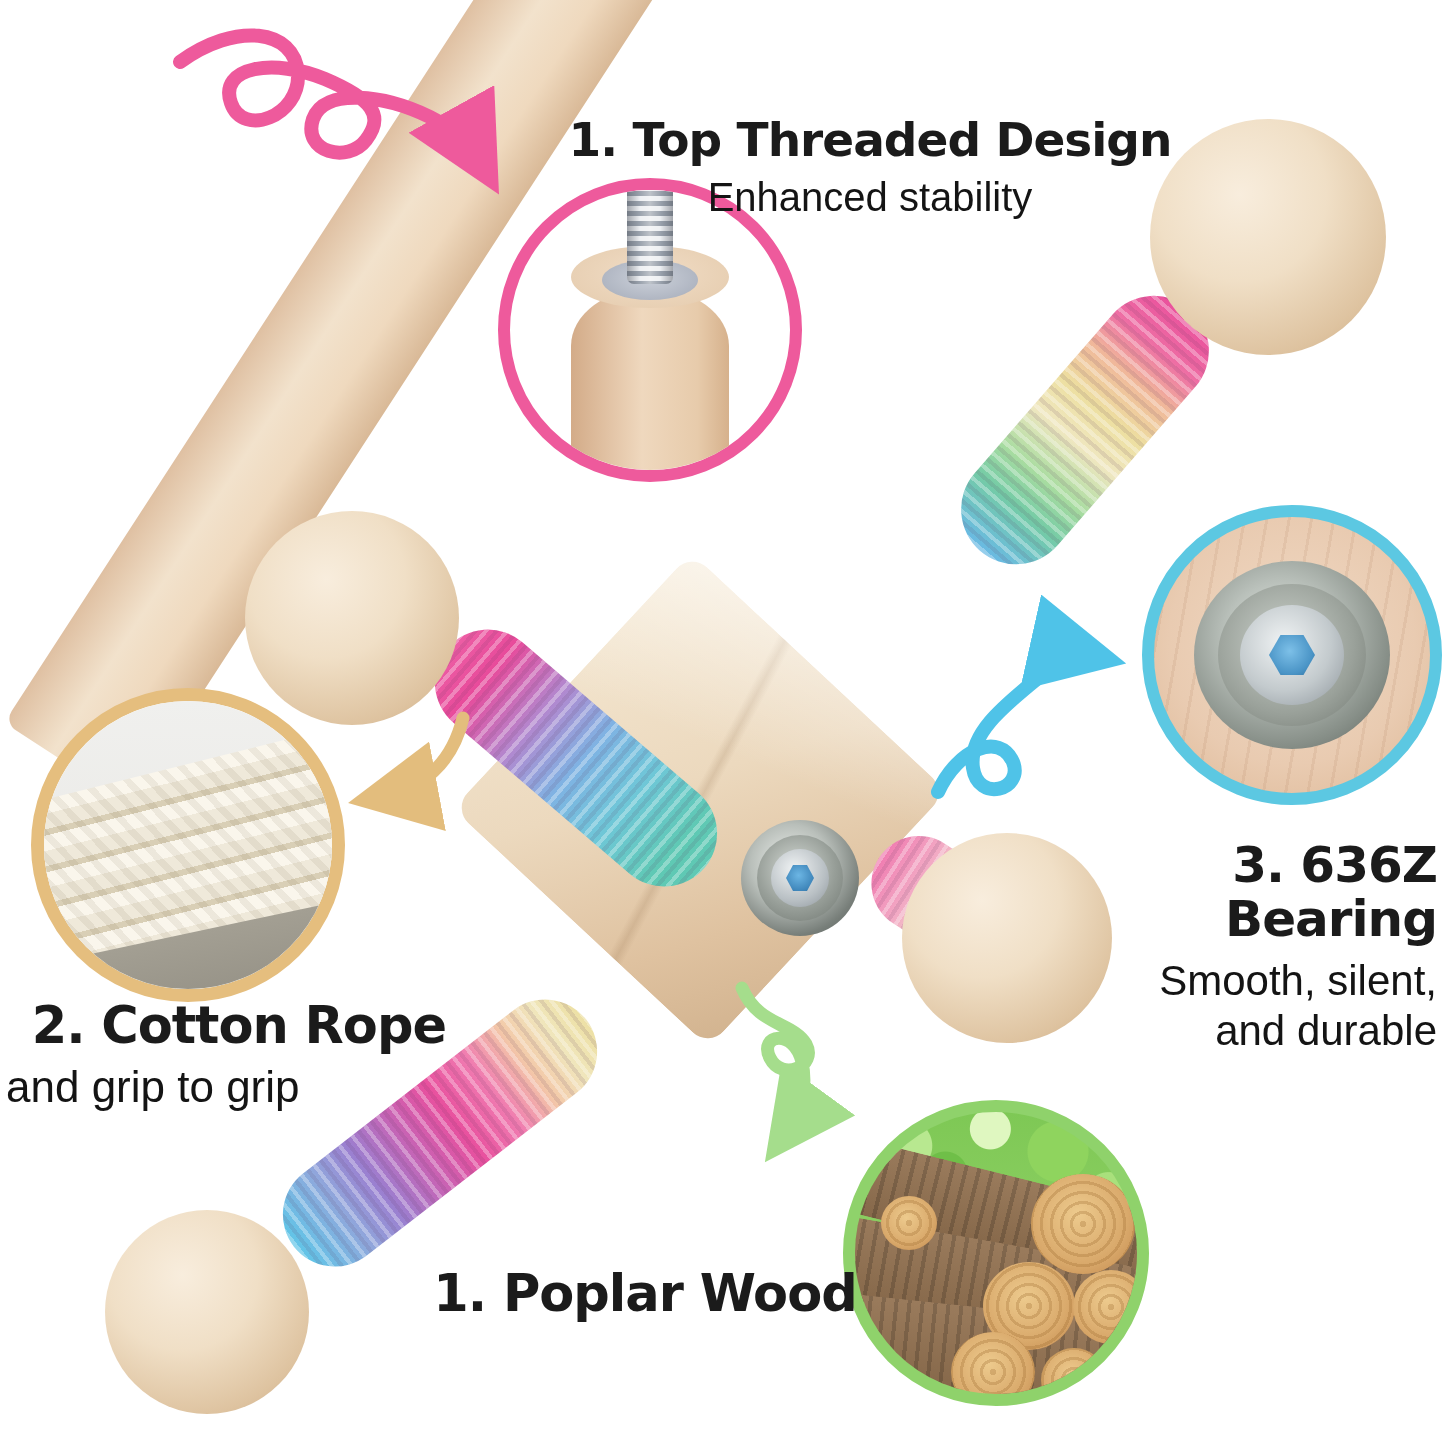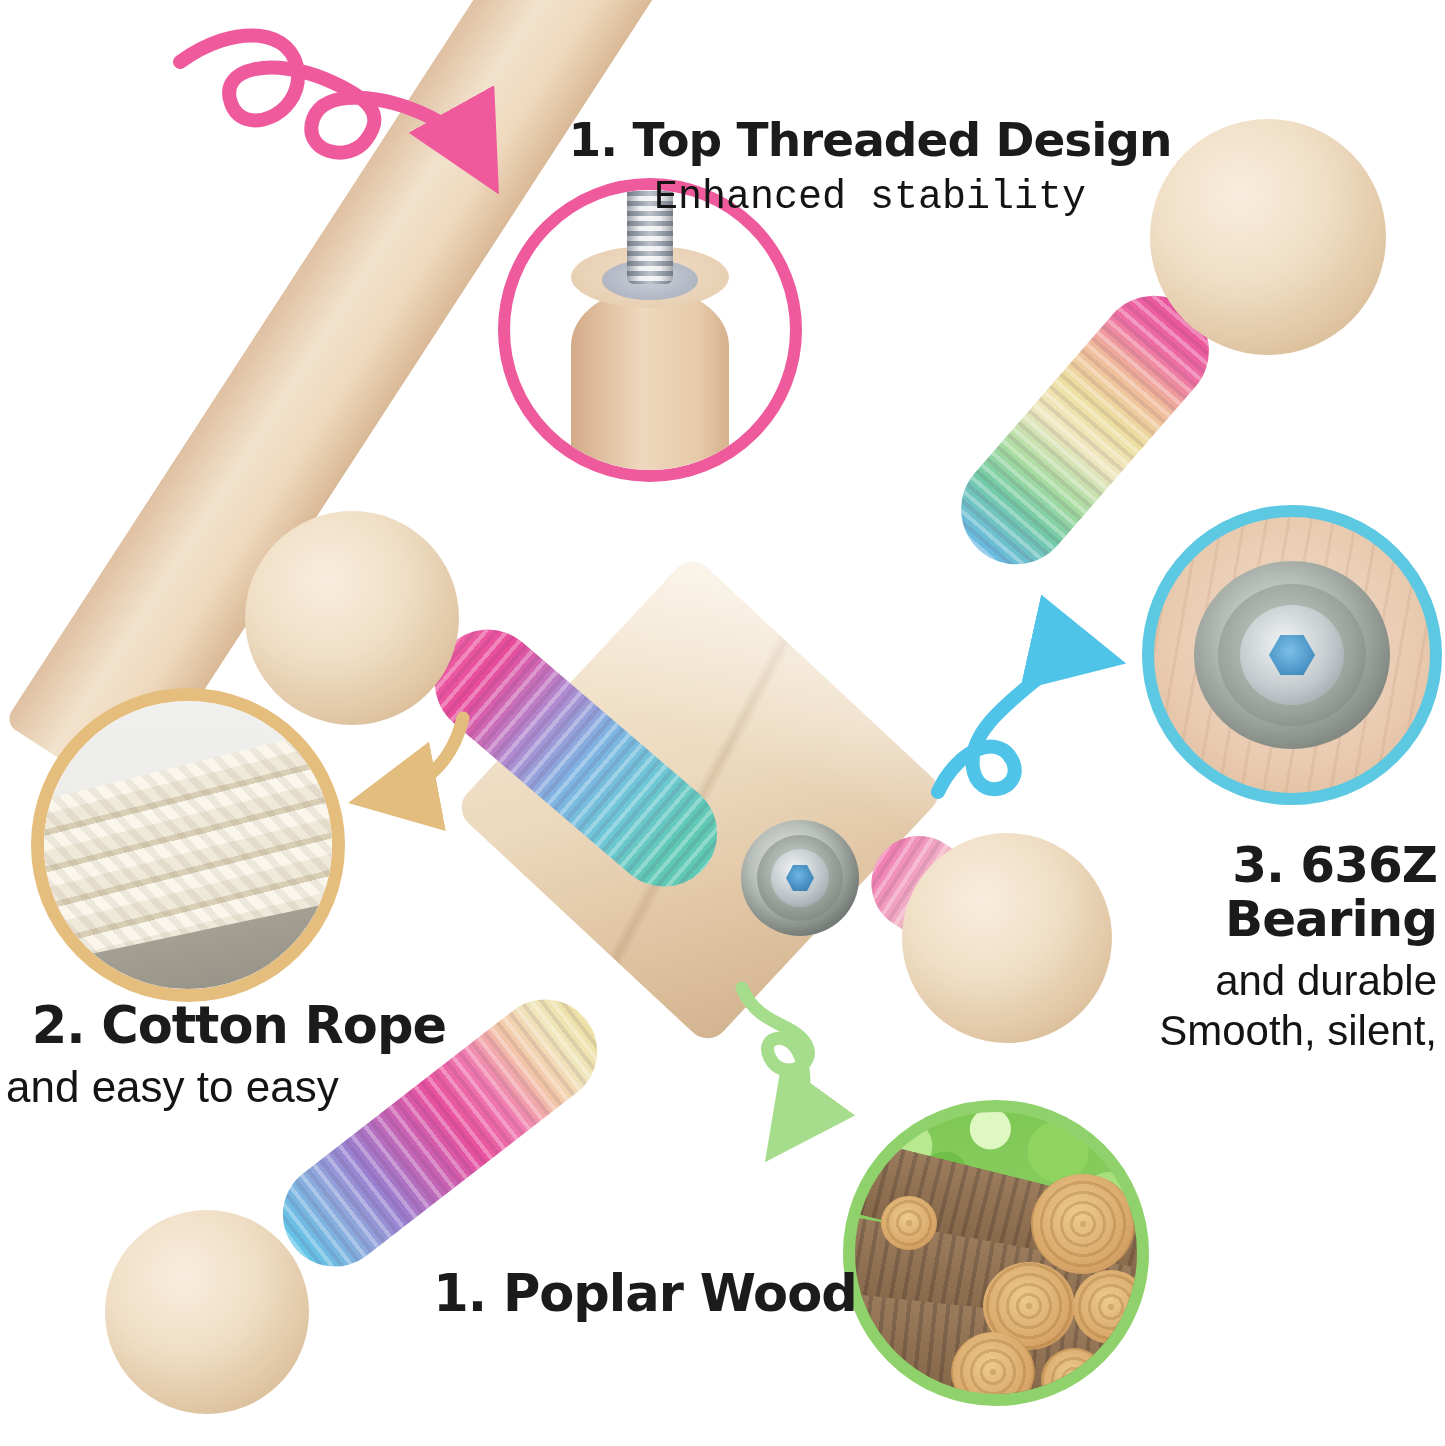--- a/index.html
+++ b/index.html
@@ -134,21 +134,21 @@
   .le4{left:96px;top:220px;width:84px;height:80px;}
   .le5{left:186px;top:236px;width:66px;height:64px;}
   .le6{left:26px;top:84px;width:56px;height:54px;}
 
   
   .feature{z-index:11;color:#1b1b1b;}
   .f-title{font-weight:800;letter-spacing:-1px;line-height:1.08;}
   .f-sub{font-family:"Liberation Sans",sans-serif;font-weight:400;line-height:1.18;color:#141414;}
   .f1{left:540px;top:80px;width:660px;text-align:center;margin-top:35px;}
   .f1 .f-title{font-size:47px;}
-  .f1 .f-sub{font-size:40px;margin-top:8px;font-family:Liberation Mono, monospace;}
+  .f1 .f-sub{font-size:40px;margin-top:8px;}
   .f2{left:6px;top:998px;width:440px;text-align:left;}
   .f2 .f-title{font-size:51px;text-align:right;}
   .f2 .f-sub{font-size:44px;margin-top:8px;}
   .f3{left:1005px;top:838px;width:432px;text-align:right;}
   .f3 .f-title{font-size:50px;text-align:right;}
   .f3 .f-sub{font-size:42px;margin-top:10px;}
   .f4{left:400px;top:1266px;width:490px;text-align:center;}
   .f4 .f-title{font-size:51px;}
   .f4 .f-sub{font-size:42px;margin-top:10px;}
 </style>
@@ -241,29 +241,29 @@
   </div>
 
   <div class="abs feature f1">
     <div class="f-title">1. Top Threaded Design</div>
     <div class="f-sub">Enhanced stability</div>
   </div>
 
   <div class="abs feature f2">
     <div class="f-title">2. Cotton Rope</div>
     <div class="f-sub">
-      <div>and easy to easy</div>
+      <div>and grip to grip</div>
     </div>
   </div>
 
   <div class="abs feature f3">
     <div class="f-title">3. 636Z Bearing</div>
     <div class="f-sub">
+      <div>Smooth, silent,</div>
       <div>and durable</div>
-      <div>Smooth, silent,</div>
     </div>
   </div>
 
   <div class="abs feature f4">
     <div class="f-title">1. Poplar Wood</div>
   </div>
 
 </div>
 
 </body></html>

